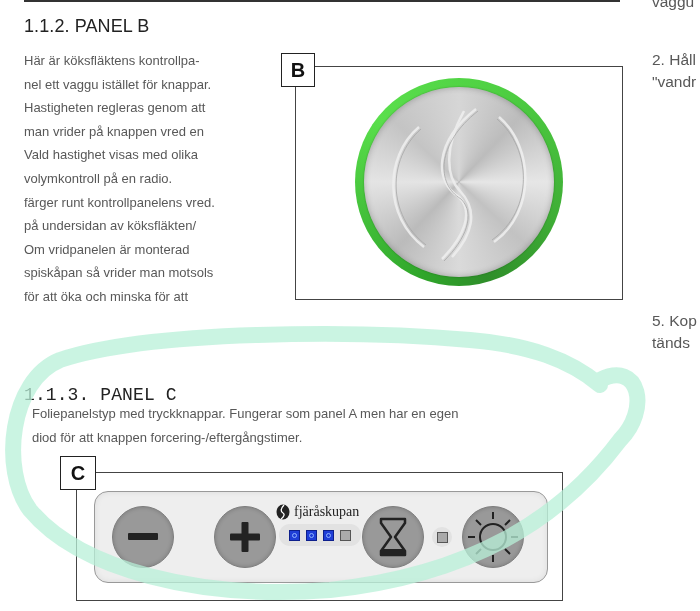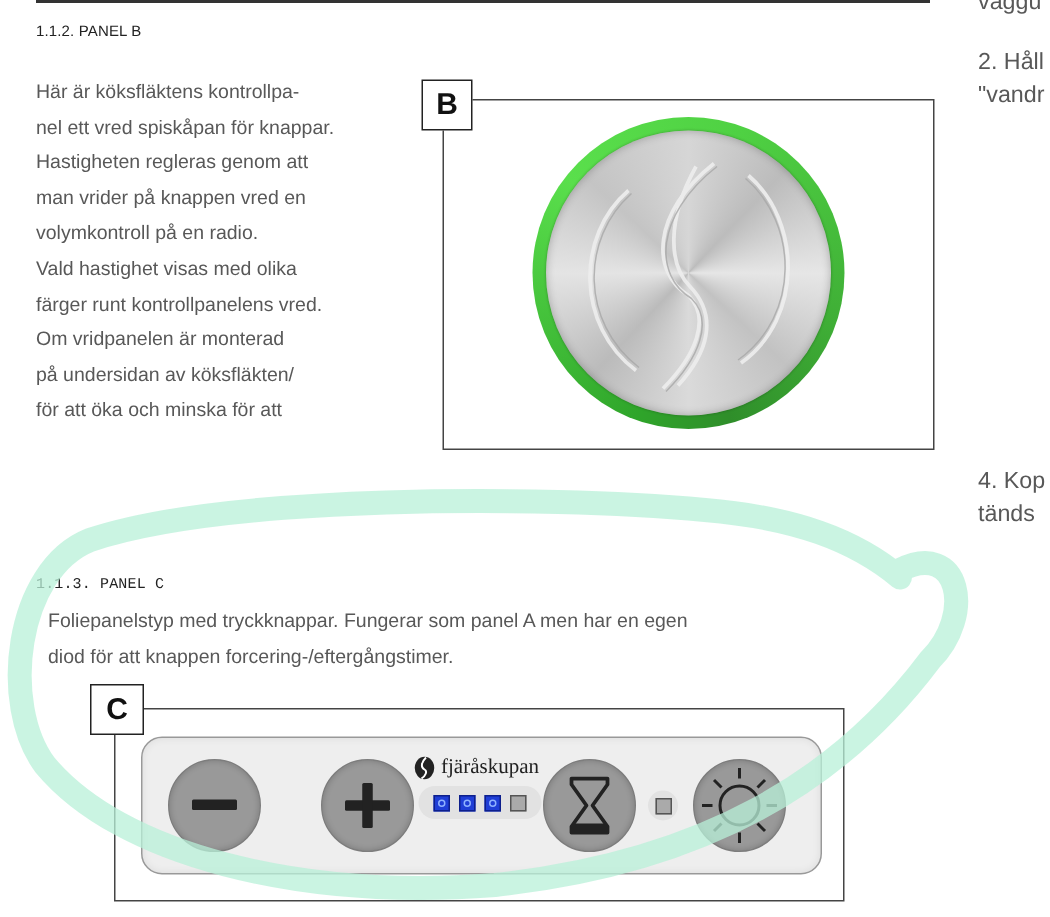--- a/index.html
+++ b/index.html
@@ -1,20 +1,20 @@
 <!DOCTYPE html>
 <html><head>
 <meta charset="utf-8">
 <style>
   html, body { margin:0; padding:0; }
   body { width:700px; height:611px; background:#ffffff; position:relative; overflow:hidden;
          font-family:"Liberation Sans", sans-serif; color:#555; }
   .abs { position:absolute; }
   .topline { left:24px; top:0; width:596px; height:2px; background:#333; }
-  .heading { font-size:10px; color:#222; letter-spacing:0.1px; }
+  .heading { font-size:18px; color:#222; letter-spacing:0.1px; }
   .body-text { font-size:13px; line-height:23.6px; color:#585858; }
   .right-text { font-size:15.5px; line-height:22px; color:#585858; white-space:nowrap; }
   .figbox { border:1.5px solid #444; background:#fff; }
   .figlabel { border:1.5px solid #222; background:#fff; font-size:20px; font-weight:bold; color:#111;
               display:flex; align-items:center; justify-content:center; }
   .knob { left:355px; top:78px; width:208px; height:208px; border-radius:50%;
           background: conic-gradient(from 200deg, #2fa52a, #5adf4c 30%, #4fd143 50%, #3fae36 75%, #2f8e2a 90%, #2fa52a); }
   .knob-face { position:absolute; left:9px; top:9px; width:190px; height:190px; border-radius:50%;
           background: conic-gradient(from 0deg, #d6d6d6, #bcbcbc 12%, #e6e6e6 25%, #c2c2c2 37%, #dadada 50%, #bbbbbb 62%, #e4e4e4 75%, #c4c4c4 87%, #d6d6d6);
           box-shadow: inset 0 0 6px rgba(0,0,0,0.25), 0 0 2px rgba(0,0,0,0.3); }
@@ -31,28 +31,29 @@
   svg.overlay { position:absolute; left:0; top:0; pointer-events:none; }
 </style>
 </head>
 <body>
 
 <div class="abs topline"></div>
 
 <div class="abs heading" style="left:24px; top:16px;">1.1.2. PANEL B</div>
 <div class="abs body-text" style="left:24px; top:49px; width:270px;">
   <div>Här är köksfläktens kontrollpa-</div>
-  <div>nel ett vred spiskåpan för knappar.</div>
+  <div>nel ett vaggu istället för knappar.</div>
   <div>Hastigheten regleras genom att</div>
   <div>man vrider på knappen vred en</div>
+  <div>Vald hastighet visas med olika</div>
   <div>volymkontroll på en radio.</div>
-  <div>Vald hastighet visas med olika</div>
   <div>färger runt kontrollpanelens vred.</div>
+  <div>på undersidan av köksfläkten/</div>
   <div>Om vridpanelen är monterad</div>
-  <div>på undersidan av köksfläkten/</div>
+  <div>spiskåpan så vrider man motsols</div>
   <div>för att öka och minska för att</div>
 </div>
 
 <div class="abs figbox" style="left:295px; top:66px; width:326px; height:232px;"></div>
 <div class="abs figlabel" style="left:281px; top:53px; width:32px; height:32px;">B</div>
 <div class="abs knob">
   <div class="knob-face">
     <svg width="190" height="190" viewBox="0 0 190 190">
       <g fill="none" stroke="#eeeeee" stroke-width="2.5" opacity="0.9">
         <path d="M55 40 C20 70 20 130 60 160"></path>
@@ -63,26 +64,26 @@
       <g fill="none" stroke="#a8a8a8" stroke-width="1" opacity="0.8">
         <path d="M57 42 C23 72 23 128 62 158"></path>
         <path d="M133 32 C168 62 170 123 128 153"></path>
         <path d="M114 24 C72 57 72 97 97 112 C112 127 102 152 80 174"></path>
       </g>
     </svg>
   </div>
 </div>
 
 <div class="abs right-text" style="left:652px; top:-9px;">vaggu</div>
-<div class="abs right-text" style="left:652px; top:31px;">
+<div class="abs right-text" style="left:652px; top:49px;">
   <div>2. Håll</div>
   <div>"vandr</div>
 </div>
 <div class="abs right-text" style="left:652px; top:310px;">
-  <div>4. Kop</div>
+  <div>5. Kop</div>
   <div>tänds</div>
 </div>
 
 <div class="abs heading" style="left:24px; top:385px;font-family:Liberation Mono, monospace;">1.1.3. PANEL C</div>
 <div class="abs body-text" style="left:32px; top:402px; width:620px; line-height:24px;">
   <div>Foliepanelstyp med tryckknappar. Fungerar som panel A men har en egen</div>
   <div>diod för att knappen forcering-/eftergångstimer.</div>
 </div>
 
 <div class="abs figbox" style="left:76px; top:472px; width:485px; height:127px;"></div>

